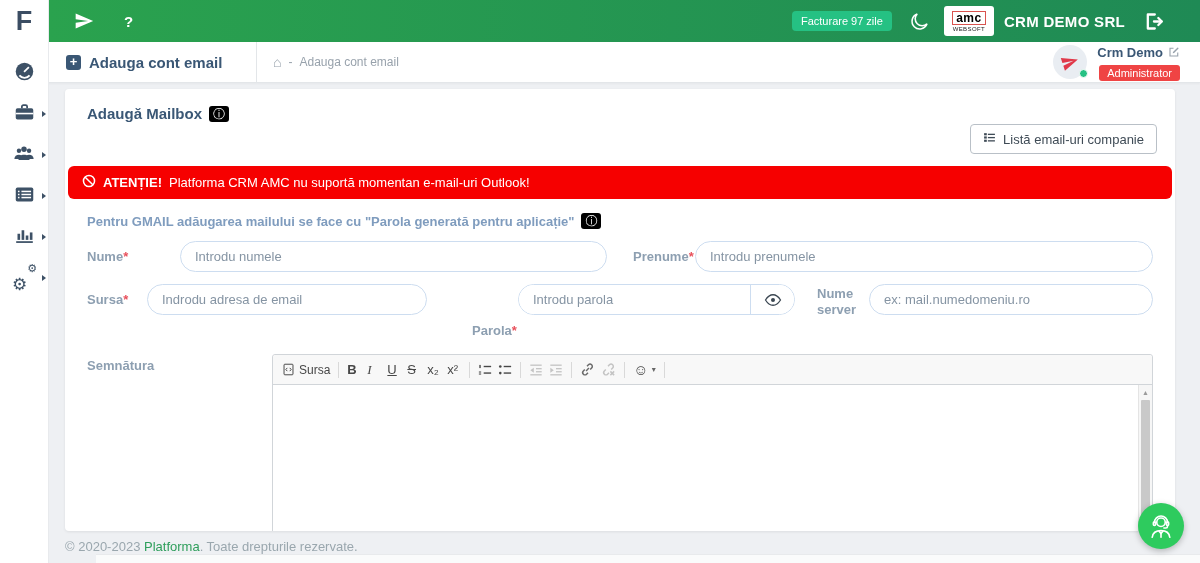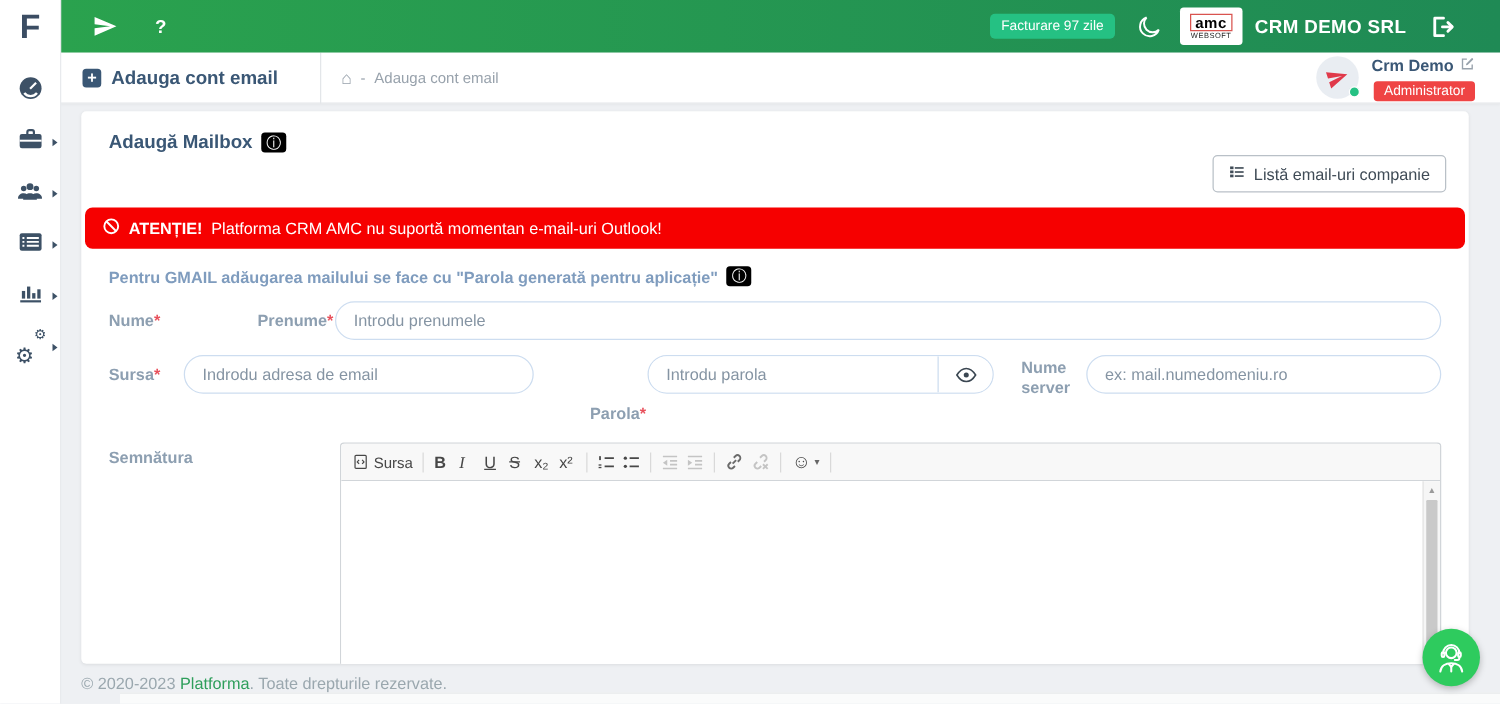--- a/index.html
+++ b/index.html
@@ -270,20 +270,21 @@
       <span>Platforma CRM AMC nu suportă momentan e-mail-uri Outlook!</span>
     </div>
     <div class="gmail-note">
       <span>Pentru GMAIL adăugarea mailului se face cu "Parola generată pentru aplicație"</span>
       <span class="info-badge">ⓘ</span>
     </div>
 
     <div class="form">
       <div class="frow">
         <div class="flabel w1"><span>Nume</span><span class="req">*</span></div>
+        <input class="txt-input in1" type="text" placeholder="Introdu numele" style="">
         <div class="flabel l-pren"><span>Prenume</span><span class="req">*</span></div>
         <input class="txt-input in2" type="text" placeholder="Introdu prenumele" style="">
       </div>
       <div class="frow">
         <div class="flabel w2"><span>Sursa</span><span class="req">*</span></div>
         <input class="txt-input in-email" type="text" placeholder="Indrodu adresa de email" style="">
         <div class="flabel l-parola"><span>Parola</span><span class="req">*</span></div>
         <div class="pw-group">
           <input class="pw-input" type="password" placeholder="Introdu parola" style="">
           <span class="pw-addon">

